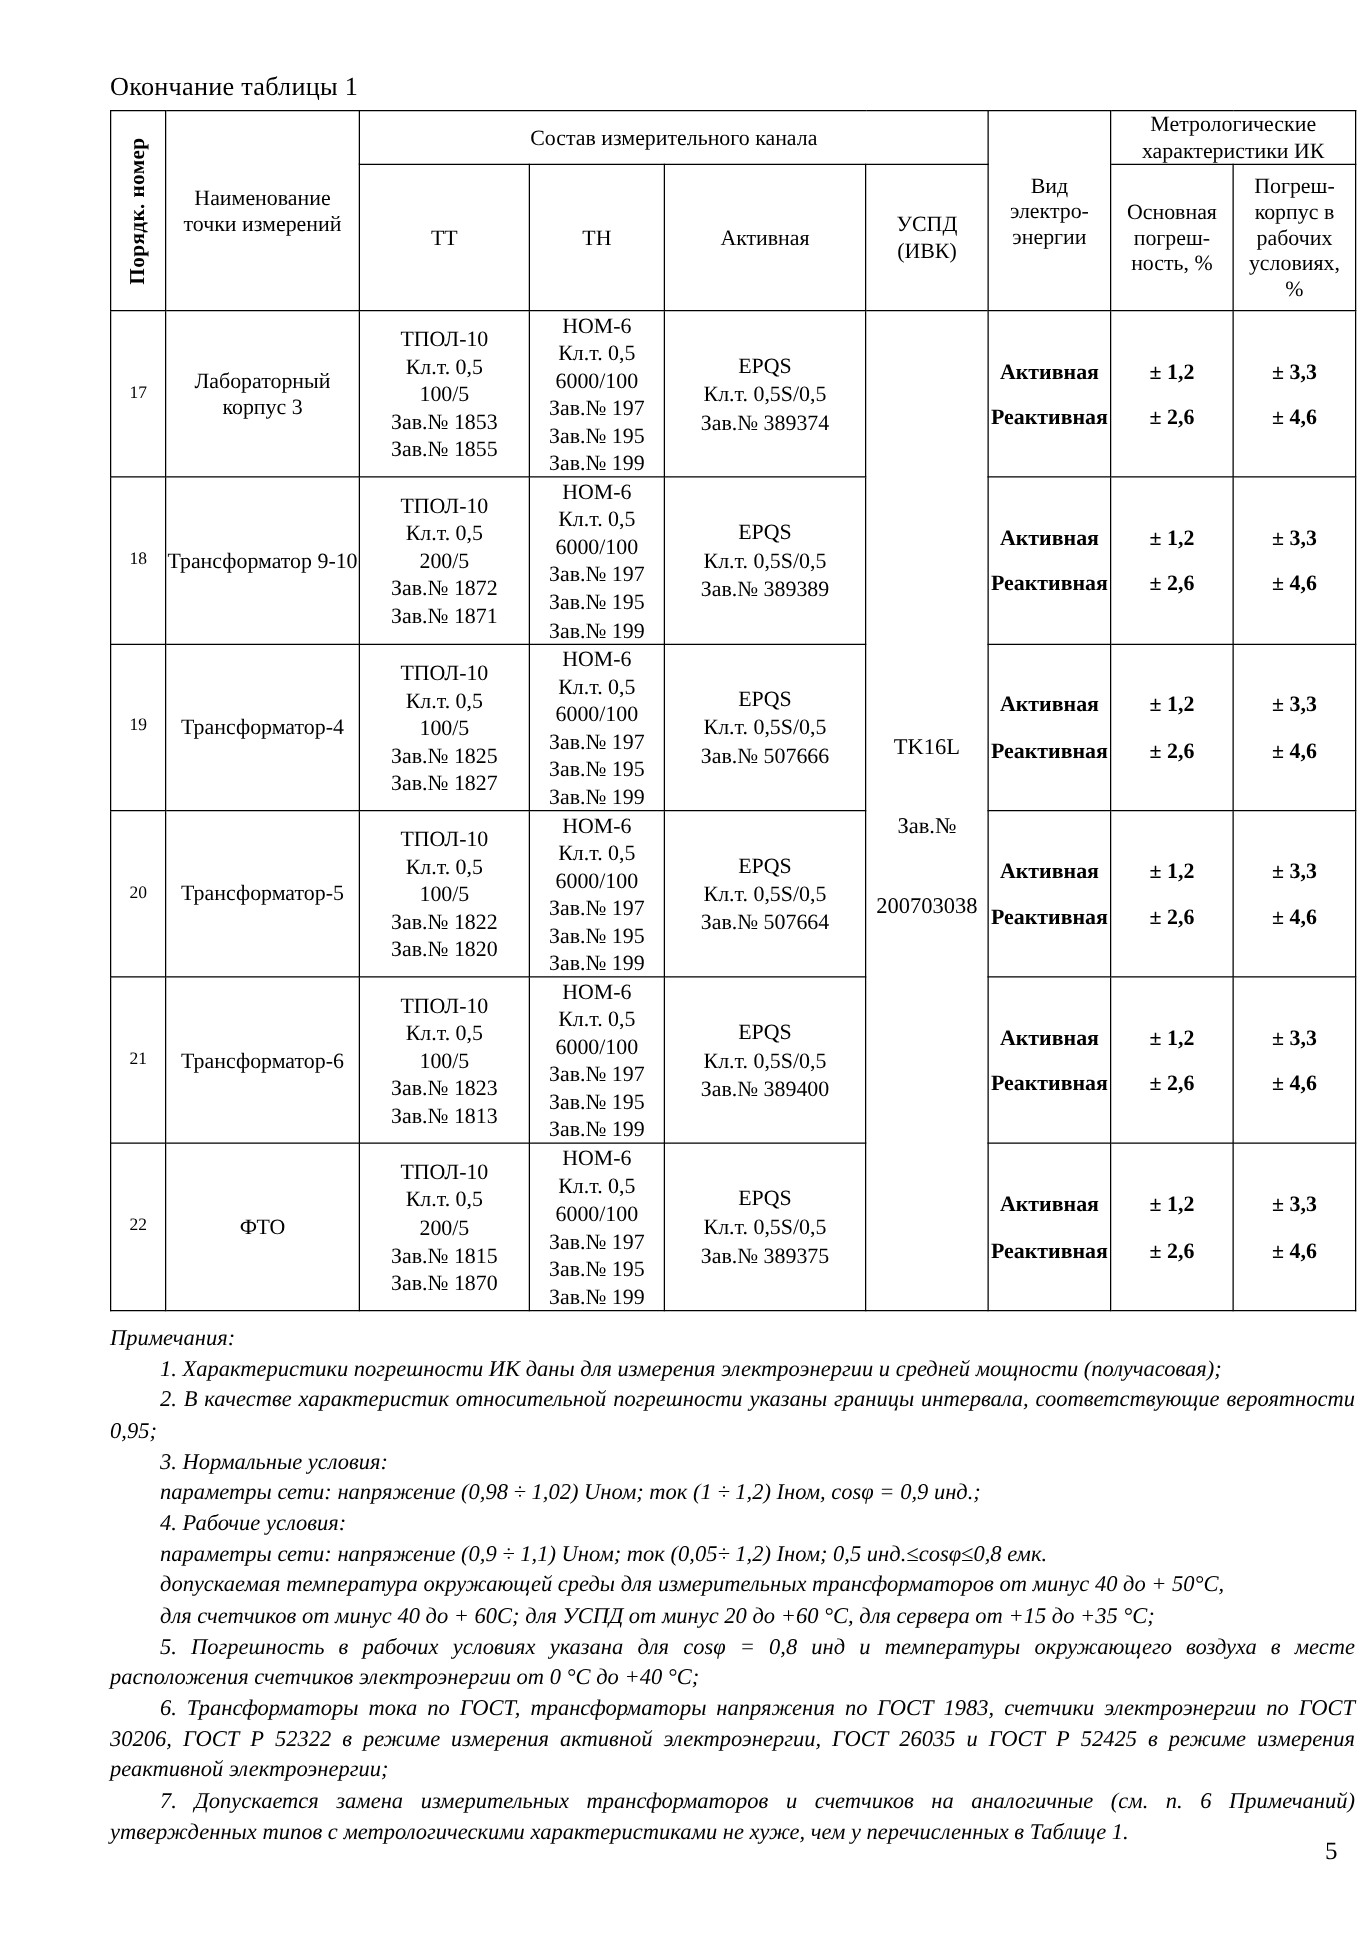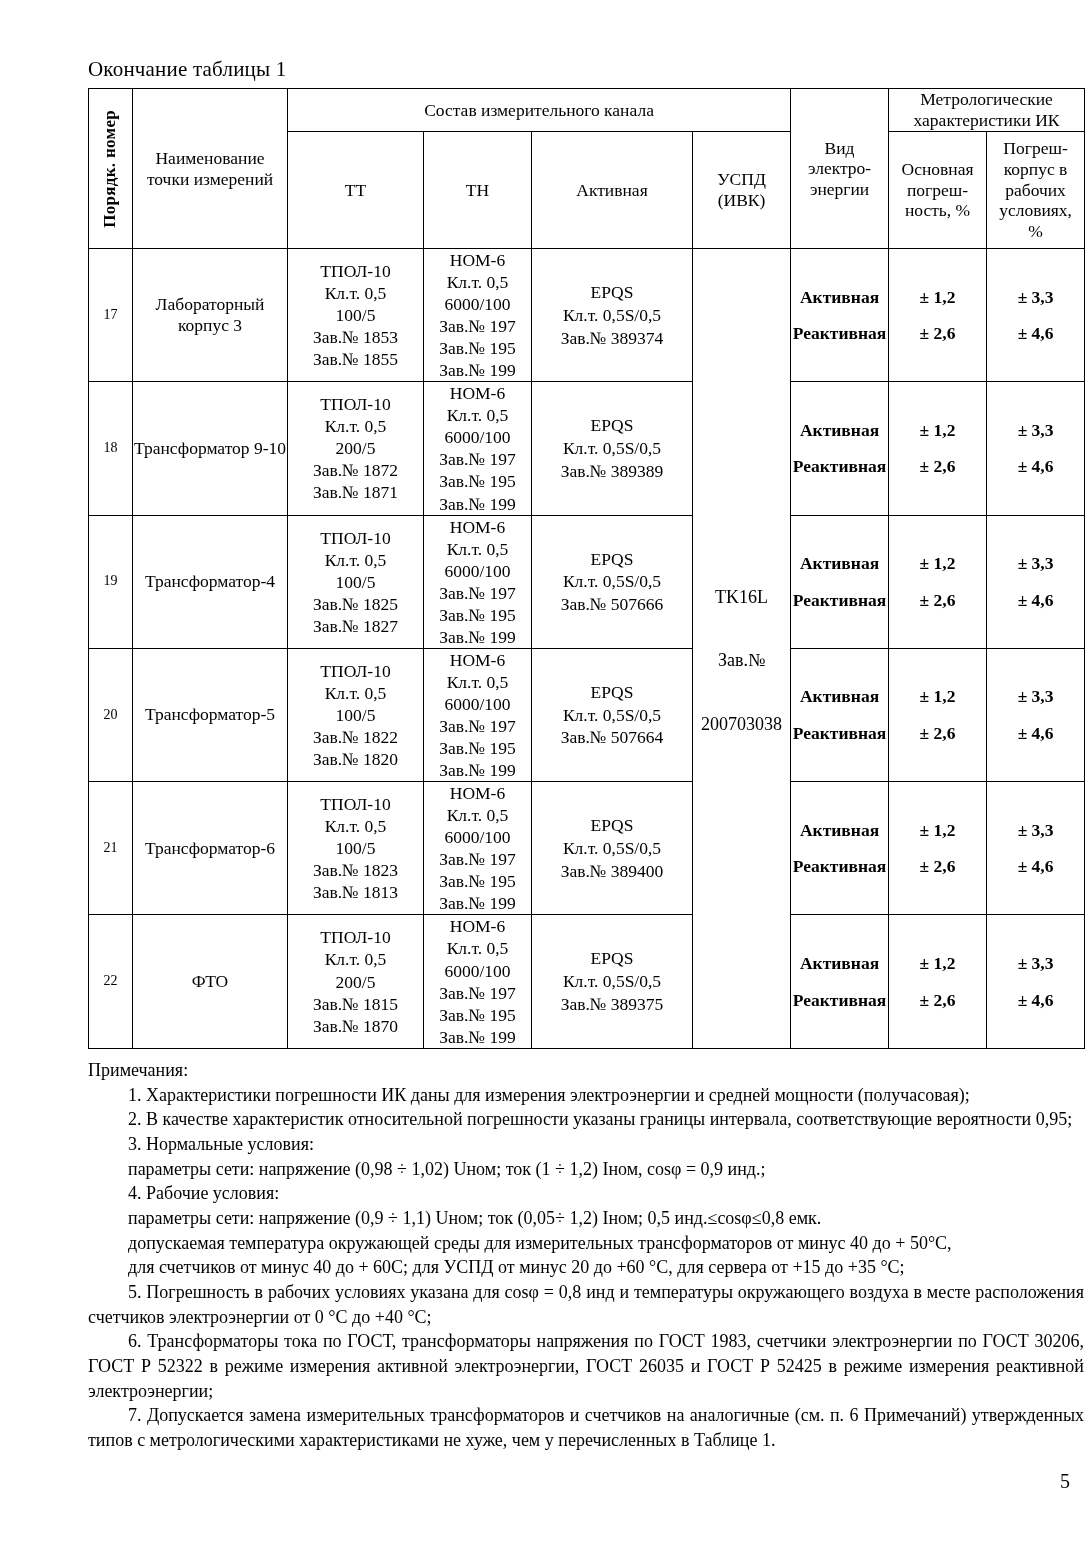--- a/index.html
+++ b/index.html
@@ -148,20 +148,21 @@
     position: absolute;
     left: 88px;
     top: 1058px;
     width: 996px;
     font-size: 18px;
     line-height: 1.37;
   }
   .notes p {
     margin: 0 0 0 0;
     text-align: justify;
+    font-style: italic;
   }
   .notes p.ind { text-indent: 40px; }
   .notes p.noind { text-indent: 0; }
   .notes p.last { text-align: justify; }
   .pageno {
     position: absolute;
     right: 22px;
     top: 1470px;
     font-size: 20px;
   }

